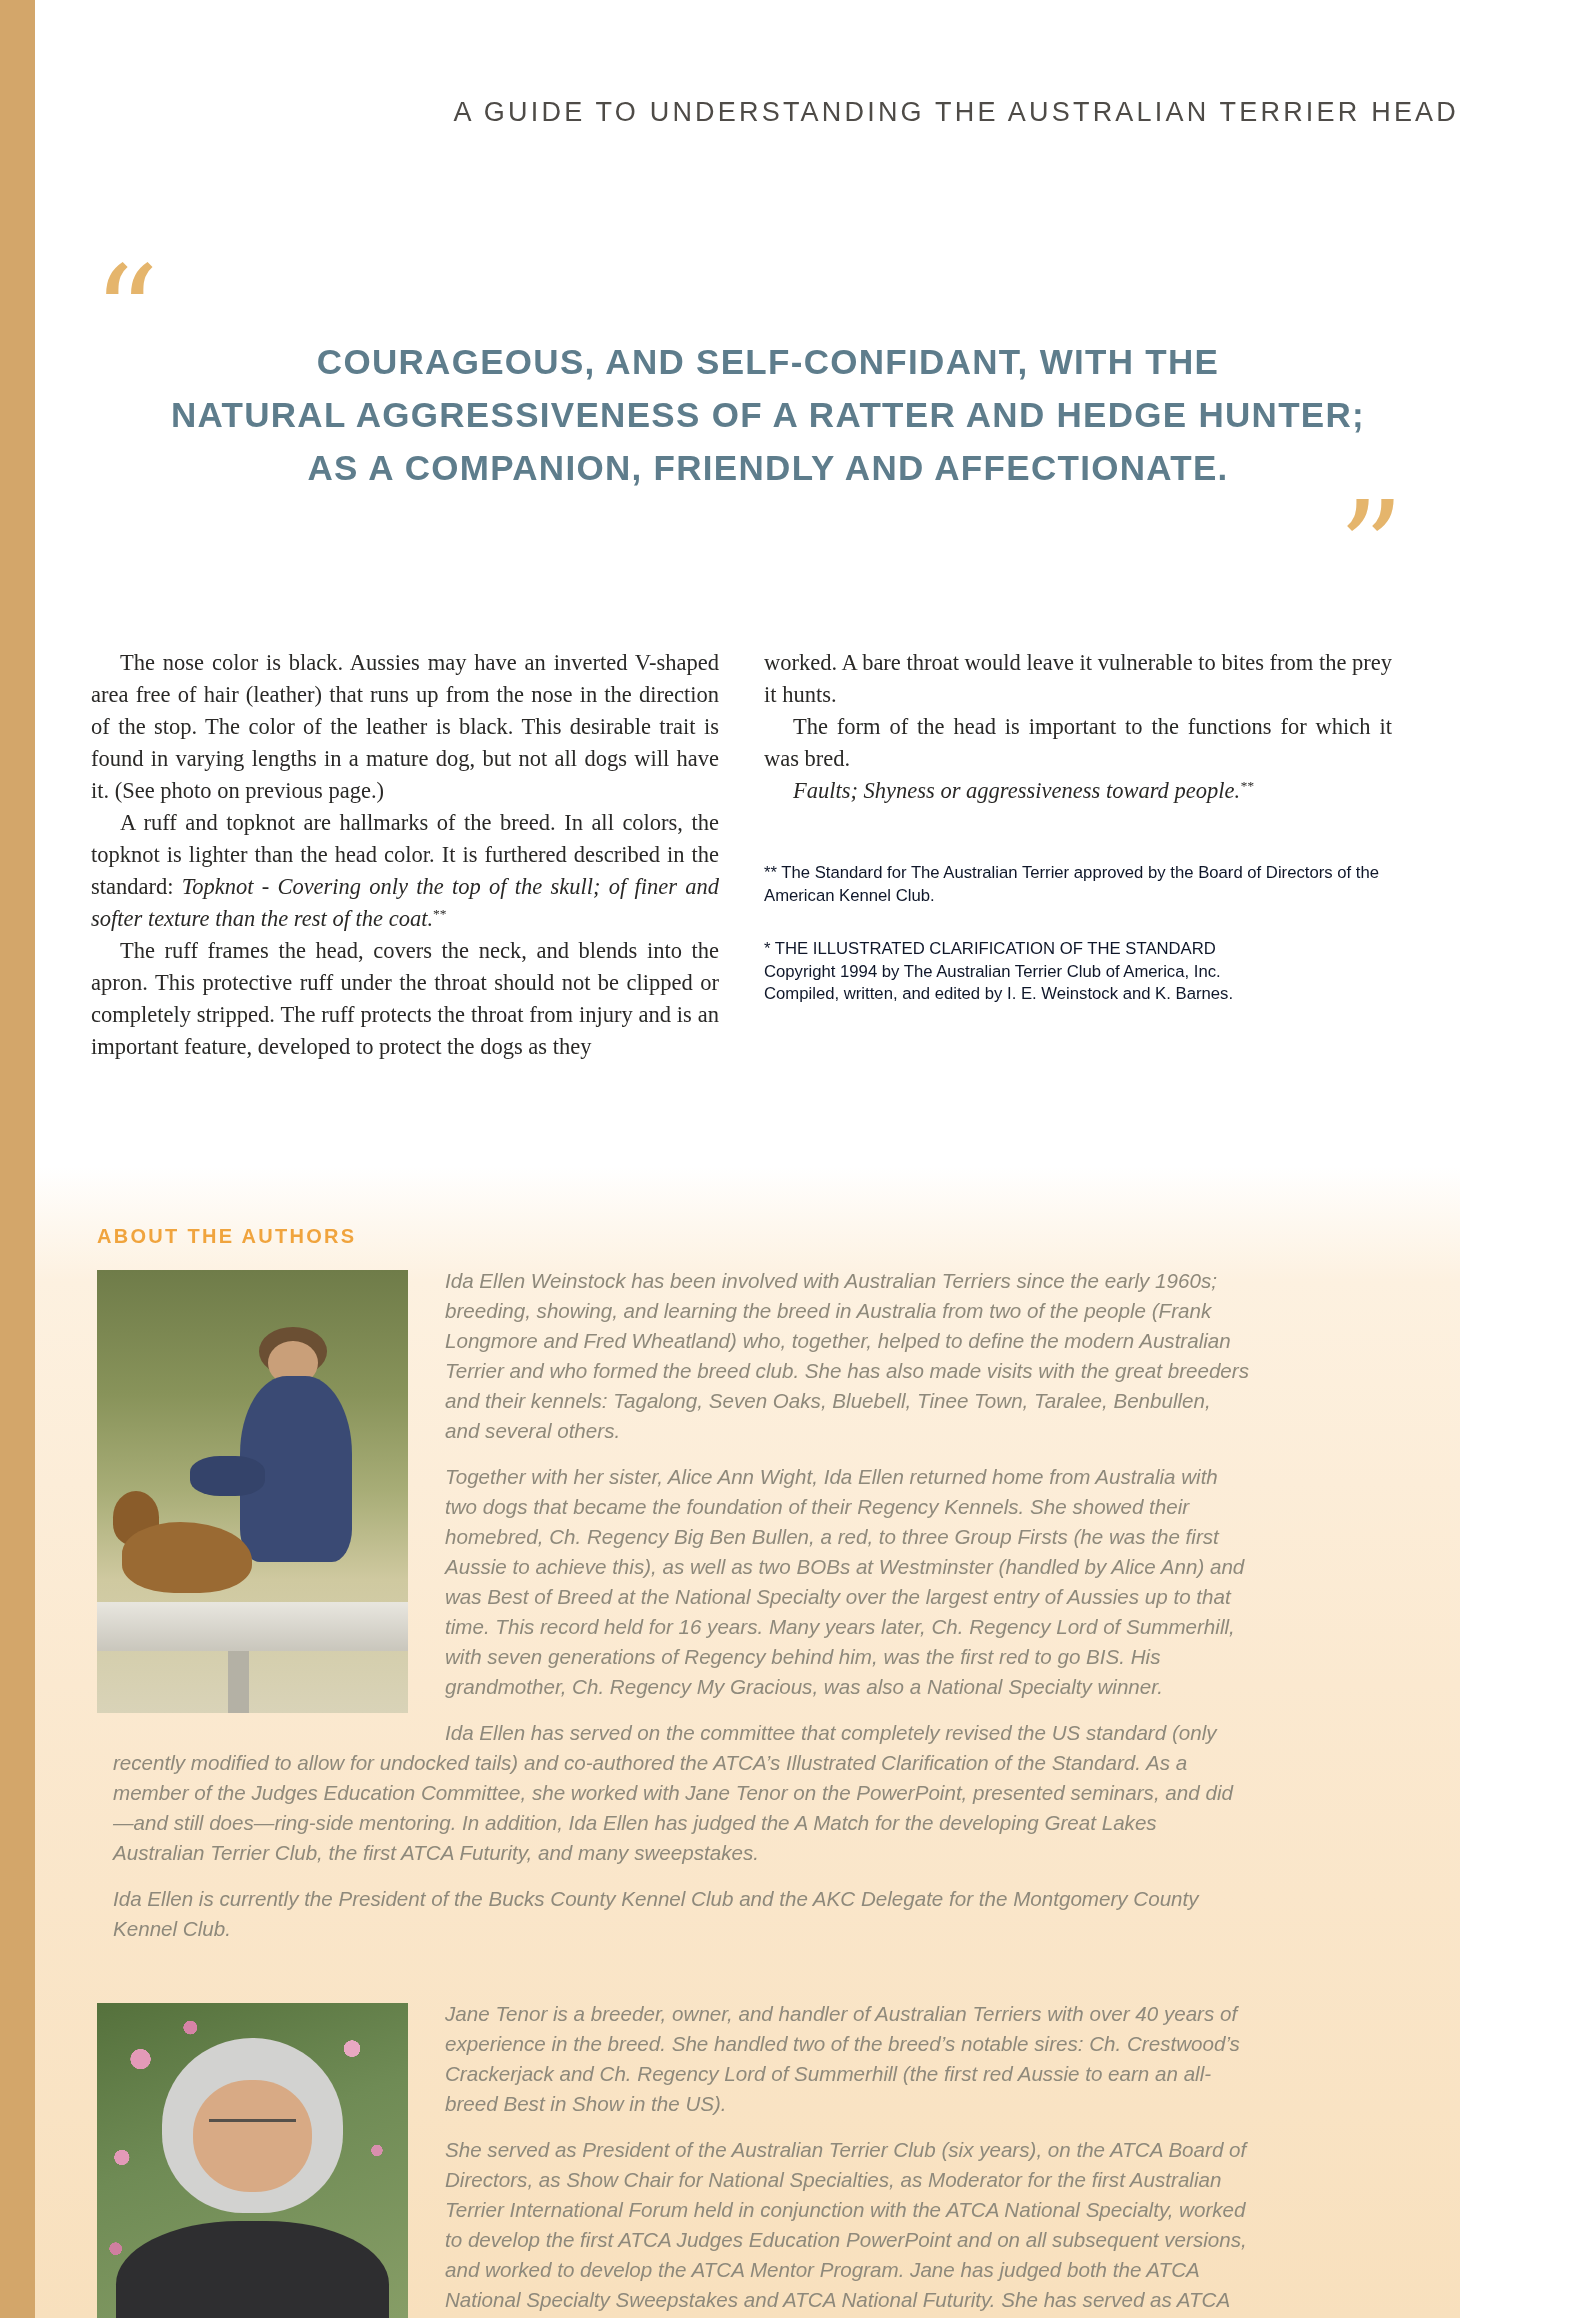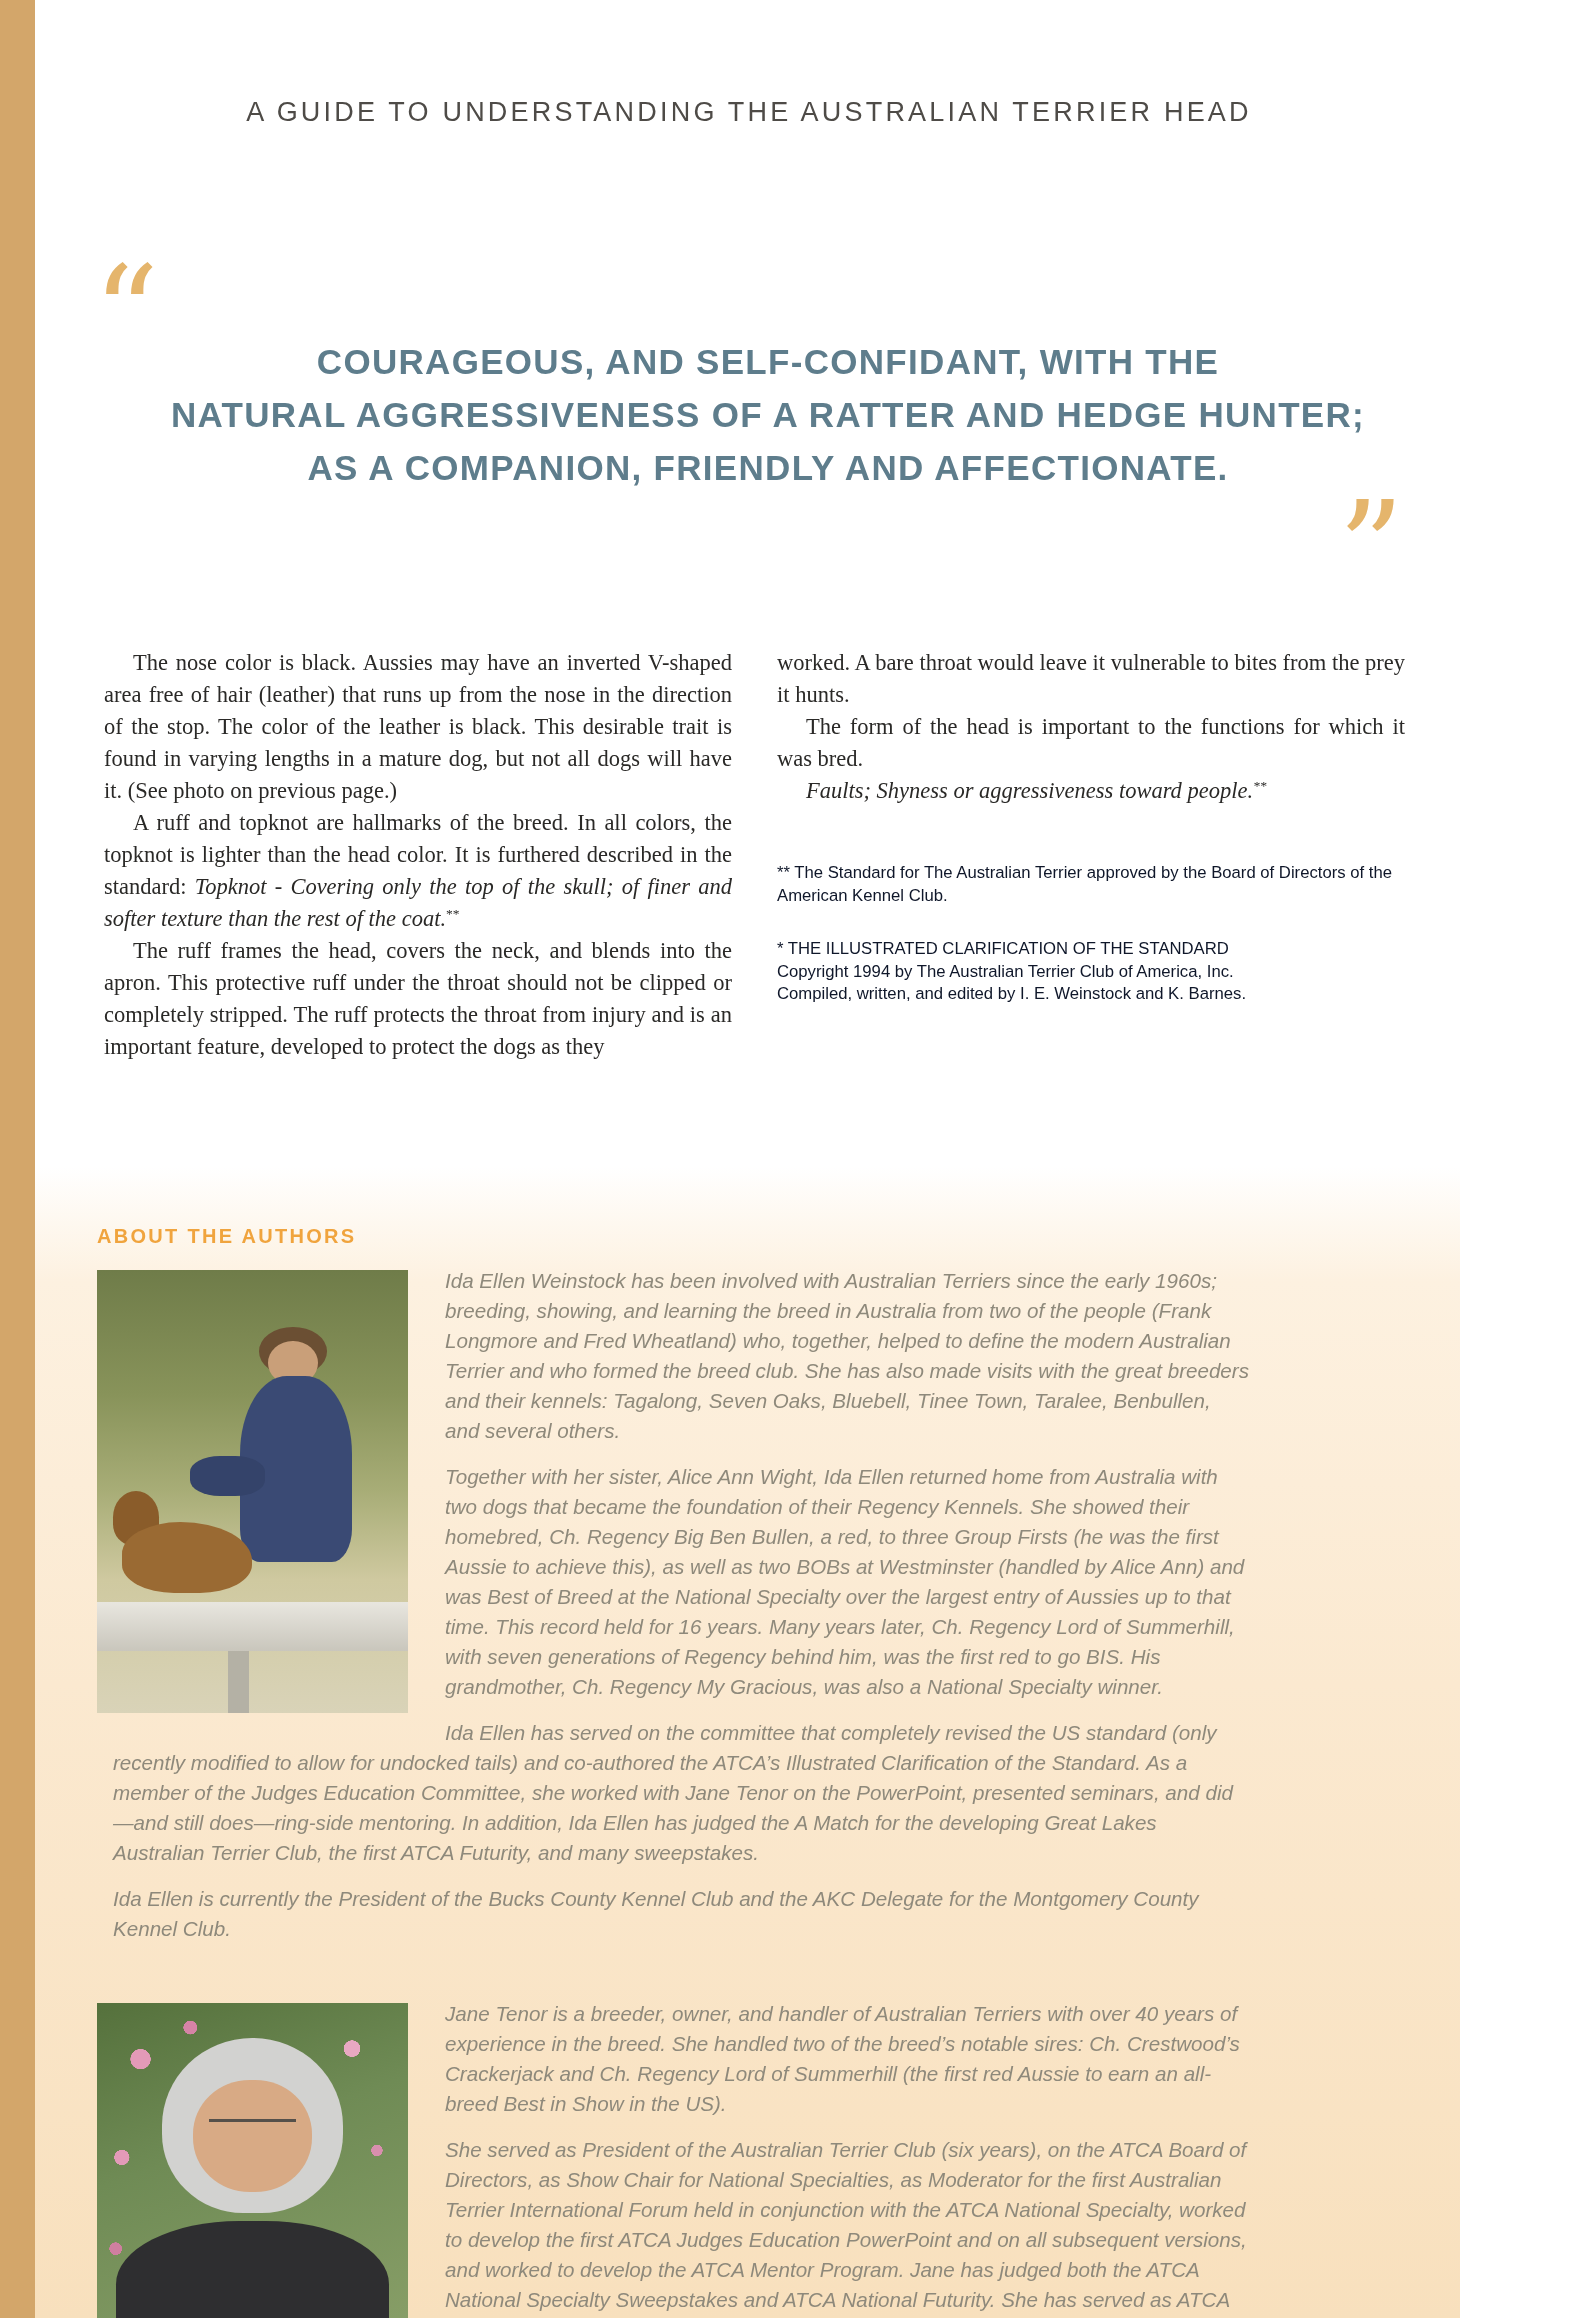--- a/index.html
+++ b/index.html
@@ -7,40 +7,40 @@
   body {
     width:1594px; height:2319px; position:relative; overflow:hidden;
     font-family:"Liberation Serif", serif;
   }
   .edge-strip {
     position:absolute; left:0; top:0; width:35px; height:2319px;
     background:#d3a66a; z-index:10;
   }
   .page-header {
     position:absolute; top:97px; left:39px; right:135px;
-    text-align:center; font-family:"Liberation Sans", sans-serif;
+    text-align:right; font-family:"Liberation Sans", sans-serif;
     font-size:27px; letter-spacing:3.2px; color:#4e4b47; font-weight:400;
   }
   
   .quote-wrap { position:absolute; top:271px; left:35px; right:93px; height:399px; }
   .quote-mark {
     font-family:"DejaVu Serif", serif; font-size:129px; line-height:1;
     color:#e5b56c; position:absolute;
   }
   .quote-open { left:58px; top:-22.5px; }
   .quote-close { right:97px; top:213px; }
   .quote-lines {
     padding-top:64px; text-align:center;
     font-family:"Liberation Sans", sans-serif;
     font-size:35px; font-weight:600; letter-spacing:1.3px;
     color:#5e7d8c; line-height:53px;
   }
   
   .columns {
-    position:absolute; top:647px; left:104px; width:1301px;
+    position:absolute; top:647px; left:91px; width:1301px;
     display:flex; gap:45px;
   }
   .col { width:628px; font-size:22.5px; line-height:32px; color:#29282 6; color:#2a2927; text-align:justify; }
   .col p { margin:0; }
   .ind { text-indent:29px; }
   .it { font-style:italic; }
   sup.mark { font-size:0.6em; vertical-align:super; line-height:0; }
   .footnotes {
     margin-top:55px; font-family:"Liberation Sans", sans-serif;
     font-size:16.7px; line-height:22.5px; color:#0f172a; text-align:left;

